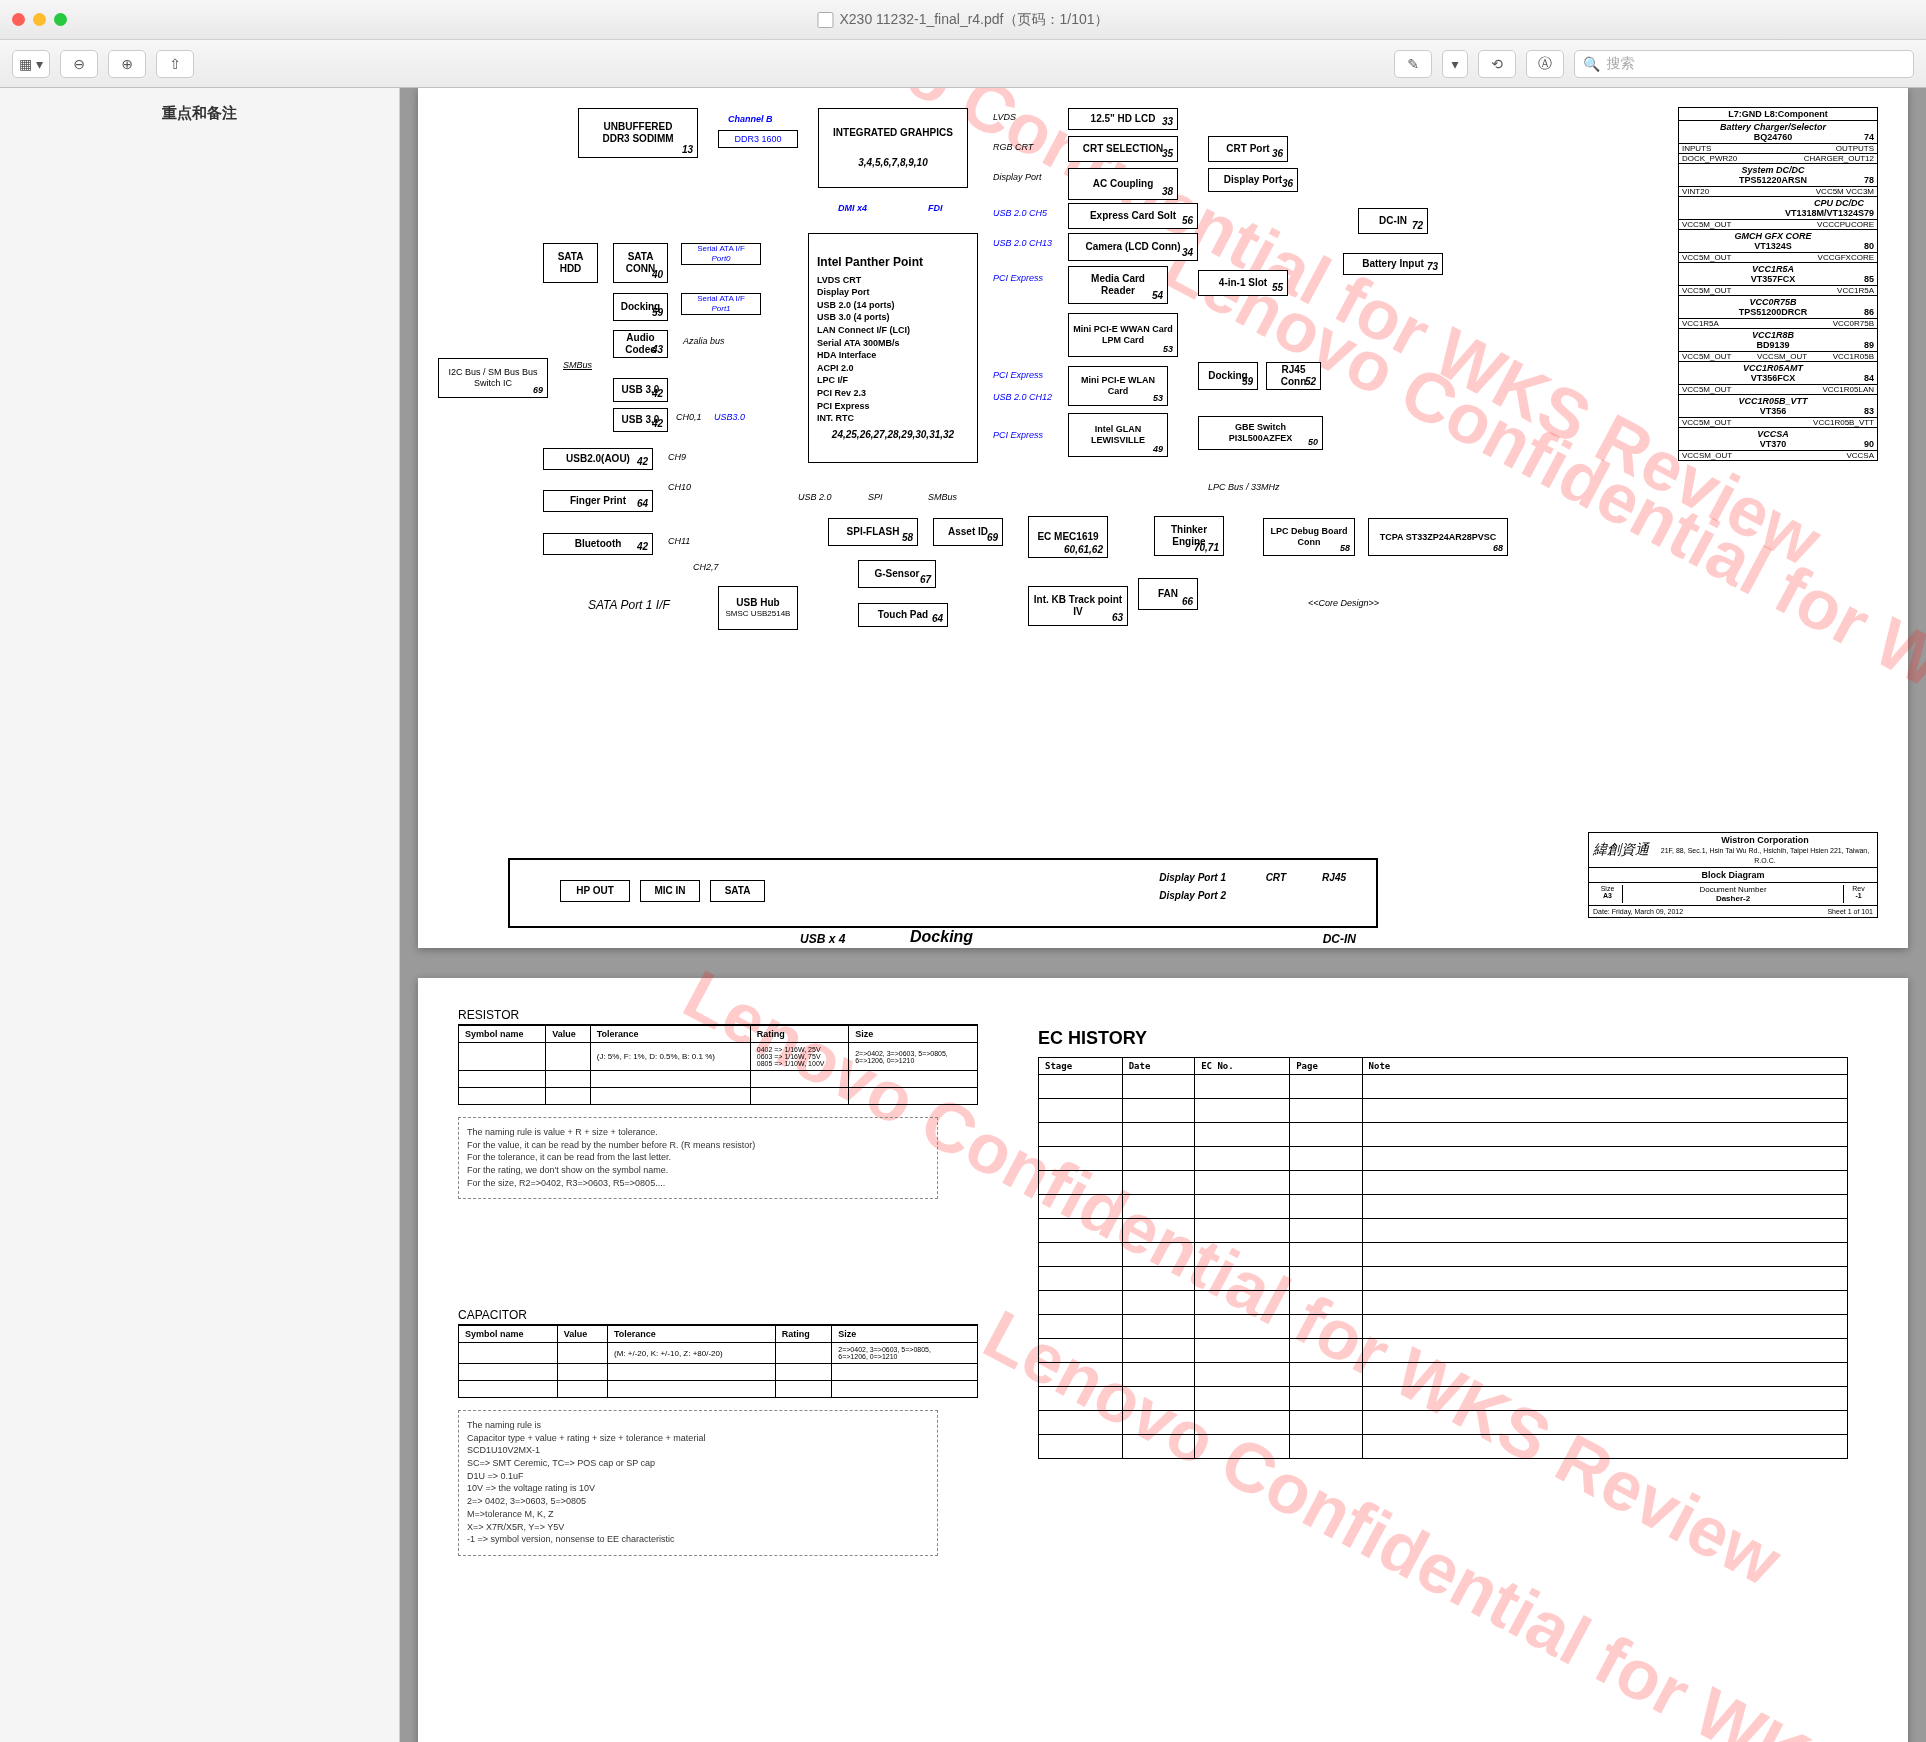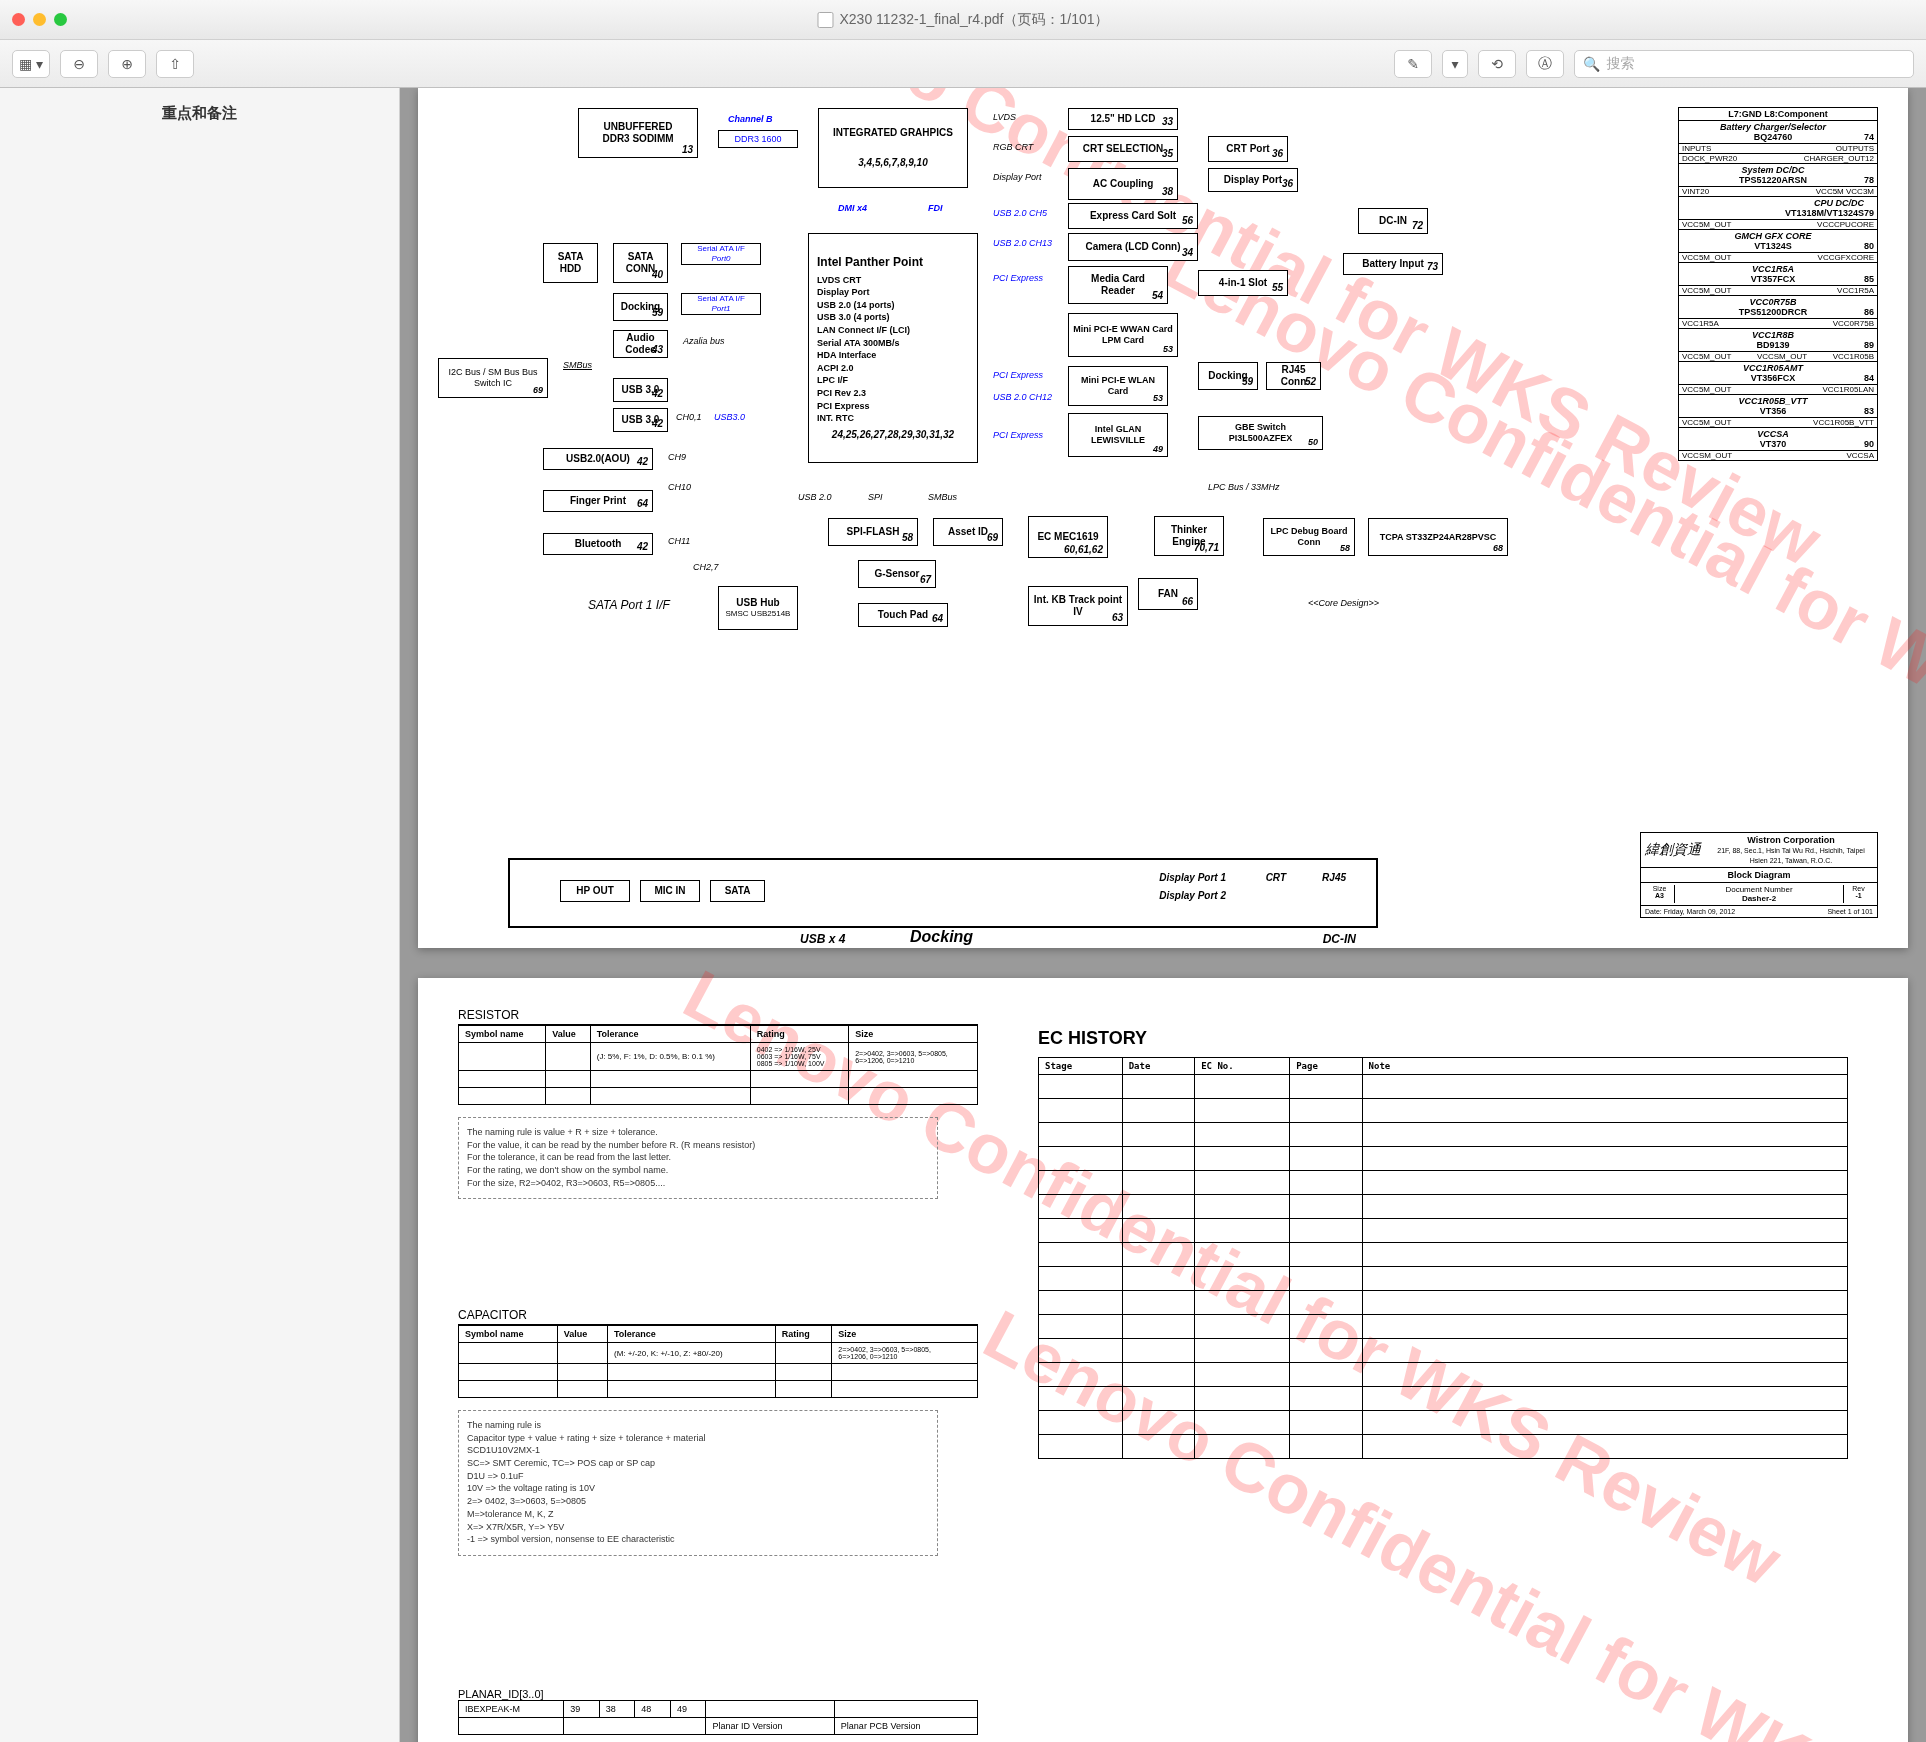--- a/index.html
+++ b/index.html
@@ -28,21 +28,21 @@
 .wm2b{top:600px;left:500px}
 .diagram{position:absolute;inset:20px 20px 20px 20px;font-size:10px}
 .box{position:absolute;border:1.5px solid #000;background:#fff;padding:2px 4px;text-align:center;display:flex;flex-direction:column;justify-content:center;font-size:10px;line-height:1.2}
 .box.bold{font-weight:bold}
 .box .num{position:absolute;bottom:1px;right:4px;font-weight:bold;font-style:italic}
 .bluetext{color:#00f;font-weight:bold;font-style:italic}
 .dockbox{position:absolute;border:2px solid #000;left:70px;right:510px;top:750px;height:70px;background:#fff}
 .powertbl{position:absolute;right:10px;top:0;width:200px;font-size:9px}
 .powertbl .row{border:1px solid #000;padding:1px 3px;display:flex;justify-content:space-between;margin-top:-1px;font-weight:bold}
 .powertbl .subrow{border:1px solid #000;padding:0 3px;display:flex;justify-content:space-between;margin-top:-1px;font-size:8px}
-.titleblk{position:absolute;right:10px;bottom:10px;width:238px;border:1px solid #000;font-size:9px}
+.titleblk{position:absolute;right:10px;bottom:10px;width:290px;border:1px solid #000;font-size:9px}
 .titleblk div{border-top:1px solid #000;padding:2px 4px;text-align:center}
 .lbl{position:absolute;font-size:9px;font-style:italic}
 .blue{color:#00f}
 
 .schematic{position:absolute;inset:20px;font-size:10px}
 .tbl{border-collapse:collapse;font-size:9px}
 .tbl th,.tbl td{border:1px solid #000;padding:3px 6px;text-align:left}
 .tbl th{font-weight:bold}
 .dashed{border:1px dashed #888;padding:8px;font-size:9px;color:#333;line-height:1.3}
 .naming{font-size:9px}
@@ -546,42 +546,20 @@
               <p>SC=&gt; SMT Ceremic, TC=&gt; POS cap or SP cap</p>
               <p>D1U =&gt; 0.1uF</p>
               <p>10V =&gt; the voltage rating is 10V</p>
               <p>2=&gt; 0402, 3=&gt;0603, 5=&gt;0805</p>
               <p>M=&gt;tolerance M, K, Z</p>
               <p>X=&gt; X7R/X5R, Y=&gt; Y5V</p>
               <p>-1 =&gt; symbol version, nonsense to EE characteristic</p>
             </div>
   </div>
 
-  <div style="position:absolute;left:20px;top:690px;width:520px">
-   <div style="font-size:11px">PLANAR_ID[3..0]</div>
-   <table class="tbl" style="width:100%">
-    <tbody>
-                <tr>
-                  <td>IBEXPEAK-M</td>
-                  <td>39</td>
-                  <td>38</td>
-                  <td>48</td>
-                  <td>49</td>
-                  <td></td>
-                  <td></td>
-                </tr>
-    <tr>
-                  <td></td>
-                  <td colspan="4"></td>
-                  <td>Planar ID Version</td>
-                  <td>Planar PCB Version</td>
-                </tr>
-   </tbody>
-            </table>
-  </div>
 
   <div class="echist">
    <h2>EC HISTORY</h2>
    <table class="tbl" id="ectbl" style="width:100%">
               <tbody>
                 <tr>
                   <th style="font-family:monospace">Stage</th>
                   <th style="font-family:monospace">Date</th>
                   <th style="font-family:monospace">EC No.</th>
                   <th style="font-family:monospace">Page</th>

